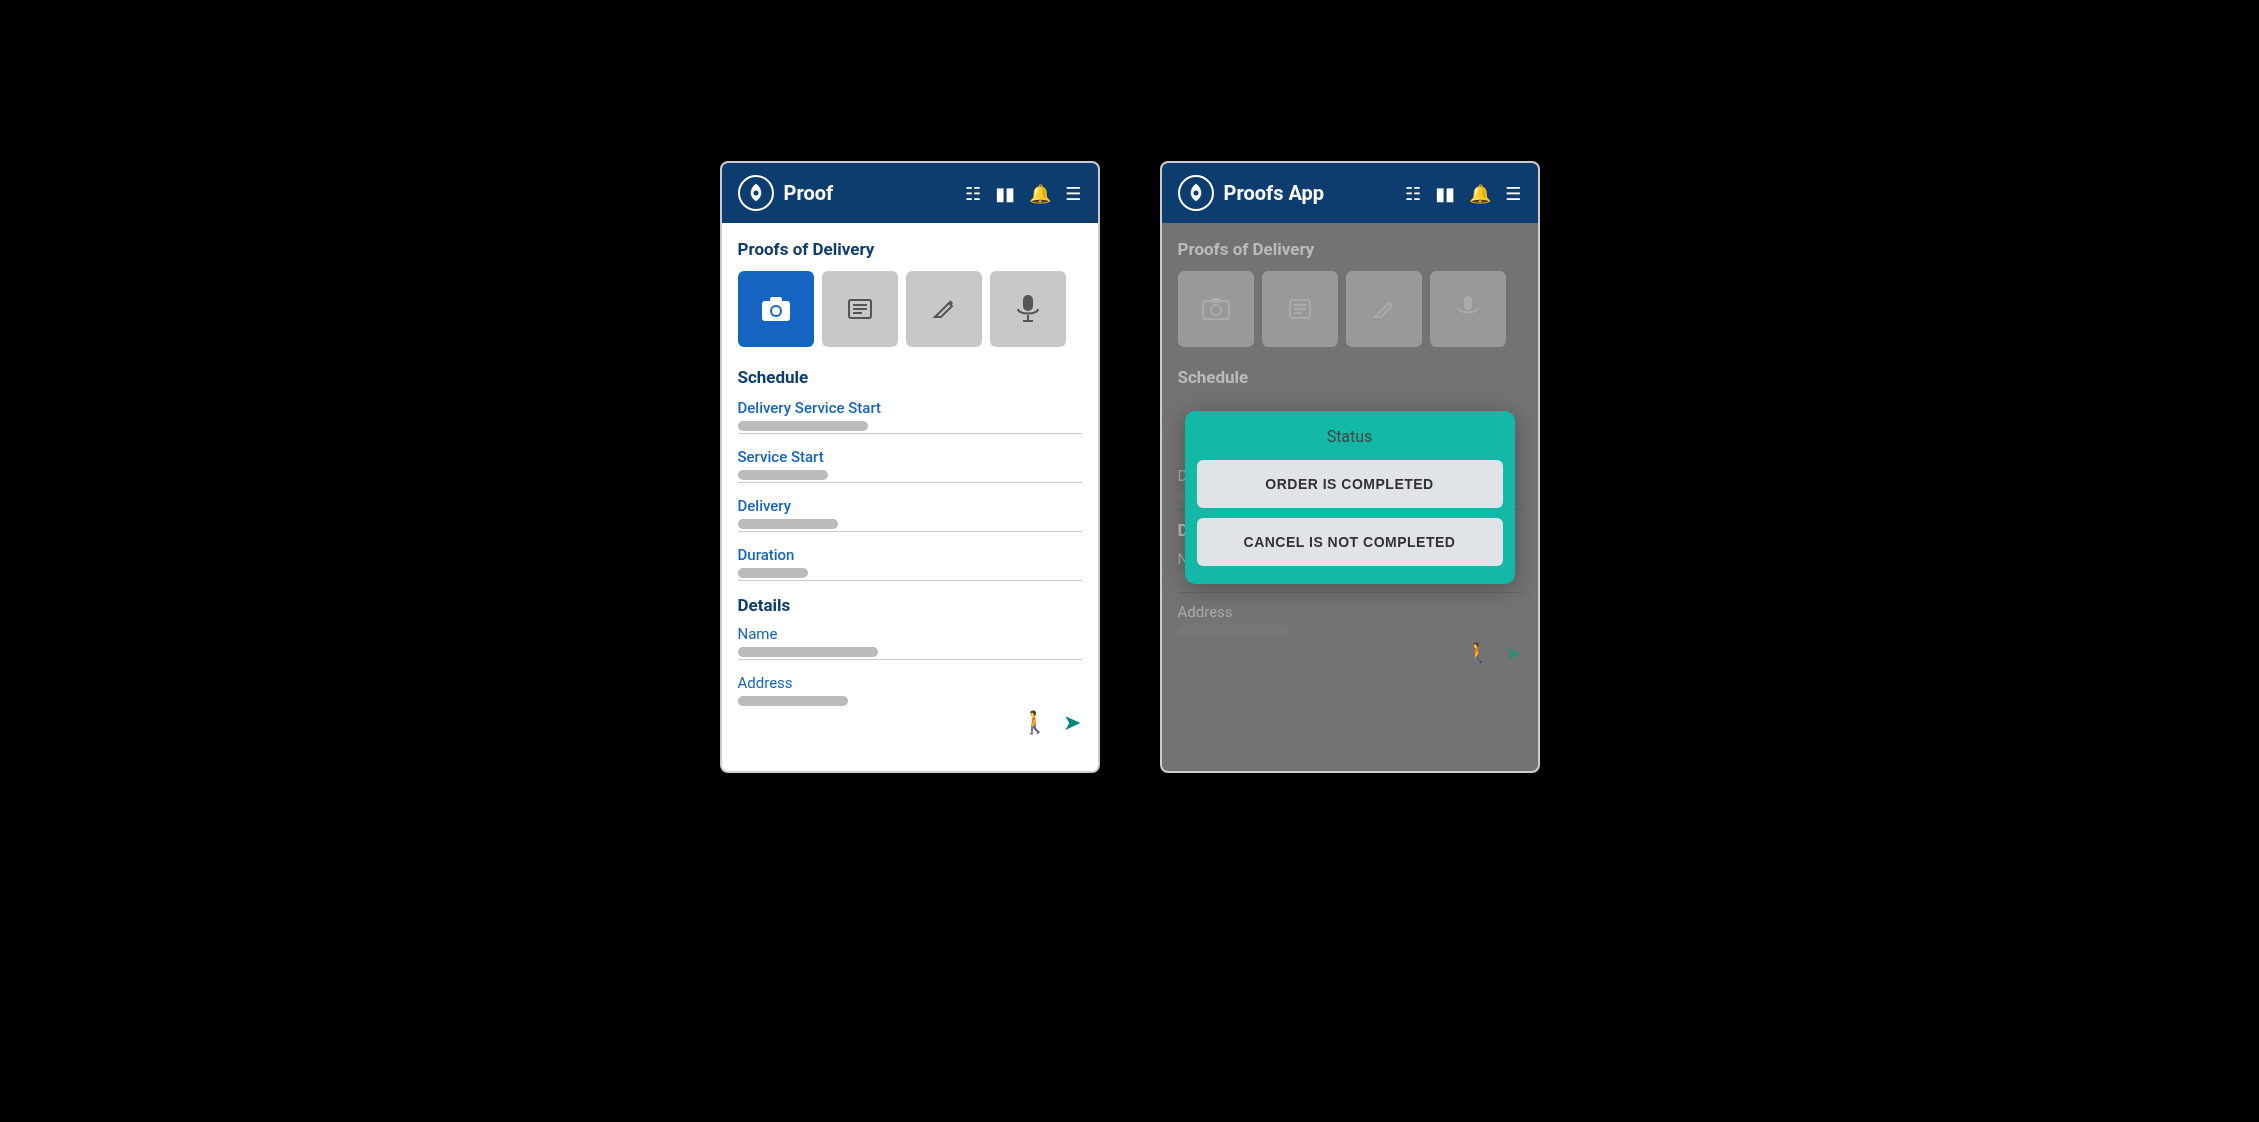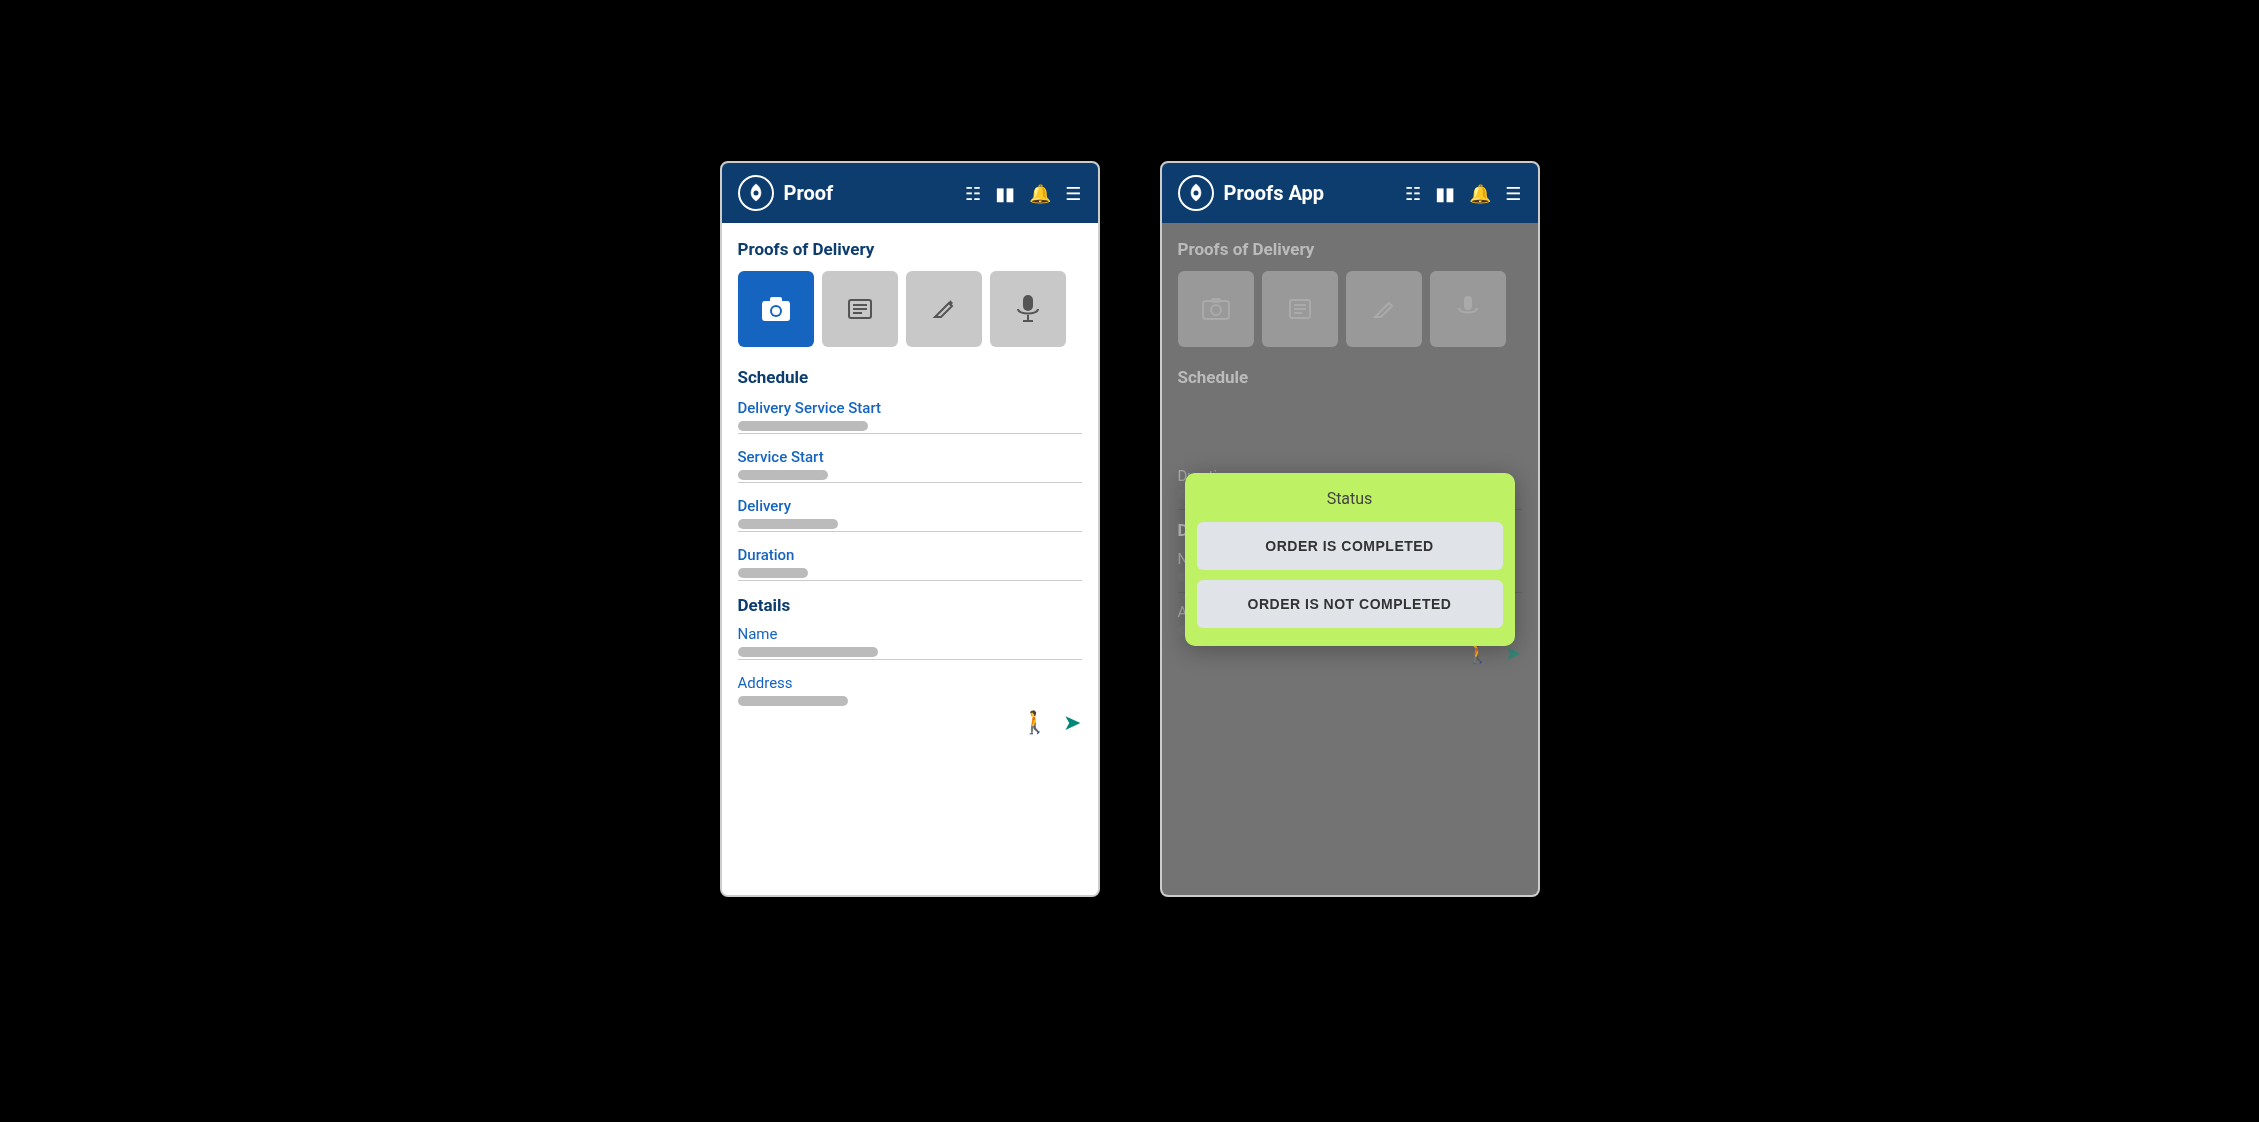--- a/index.html
+++ b/index.html
@@ -16,21 +16,21 @@
     .screens-container {
       display: flex;
       gap: 0px;
       align-items: flex-start;
       height: 800px;
     }
 
     
     .phone-frame {
       width: 380px;
-      height: 736px;
+      height: 612px;
       background: #fff;
       border-radius: 8px;
       overflow: hidden;
       display: flex;
       flex-direction: column;
       border: 2px solid #ccc;
       position: relative;
     }
 
     
@@ -192,21 +192,21 @@
     .modal-backdrop {
       position: absolute;
       top: 0; left: 0; right: 0; bottom: 0;
       display: flex;
       align-items: center;
       justify-content: center;
       z-index: 10;
     }
 
     .modal-box {
-      background: #bef264;
+      background: #14b8a6;
       border-radius: 10px;
       width: 330px;
       padding: 16px 0 8px 0;
       box-shadow: 0 4px 24px rgba(0,0,0,0.3);
     }
 
     .modal-title {
       text-align: center;
       font-size: 16px;
       color: #444;
@@ -411,20 +411,20 @@
         <div style="display:flex;justify-content:flex-end;gap:14px;margin-top:6px;">
           <span style="font-size:20px;color:#5599aa;">🚶</span>
           <span style="font-size:20px;color:#338877;">➤</span>
         </div>
       </div>
 
       <div class="modal-backdrop">
         <div class="modal-box">
           <div class="modal-title">Status</div>
           <button class="modal-btn">ORDER IS COMPLETED</button>
-          <button class="modal-btn">ORDER IS NOT COMPLETED</button>
+          <button class="modal-btn">CANCEL IS NOT COMPLETED</button>
         </div>
       </div>
 
     </div>
   </div>
 
 </div>
 
 </body></html>

